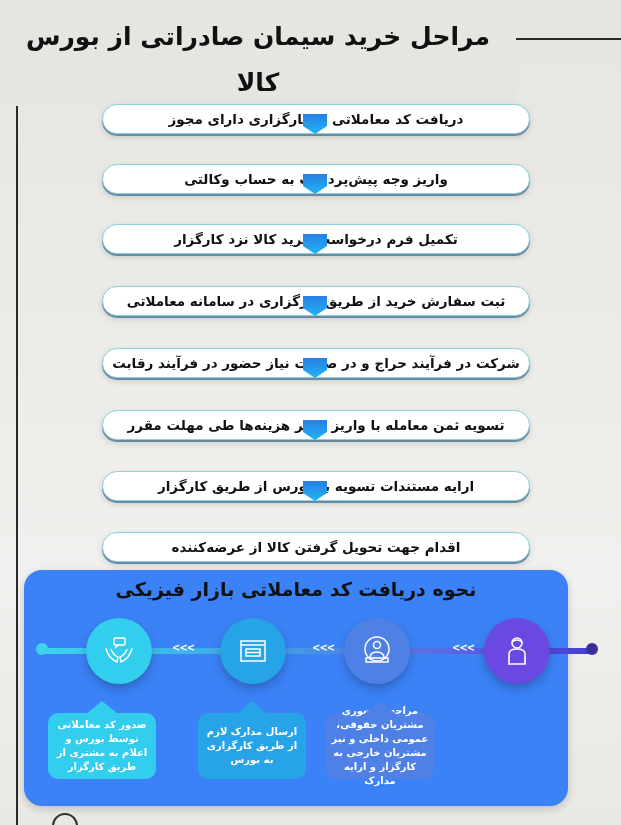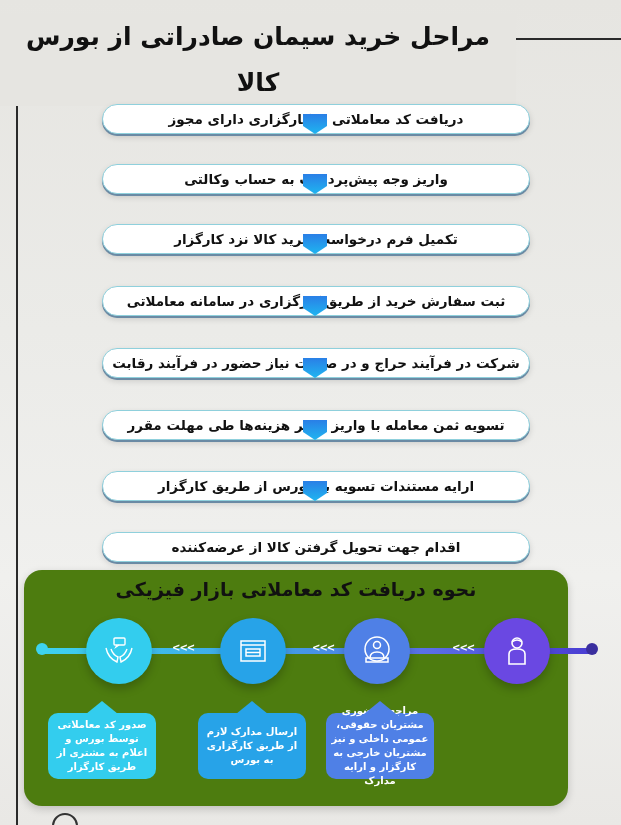--- a/index.html
+++ b/index.html
@@ -30,21 +30,21 @@
     display: flex; align-items: center; justify-content: center;
     font-size: 13.5px; font-weight: bold; color: #111; margin-top: 20px;
   }
   .connector {
     position: absolute; left: 303px; width: 24px; height: 20px;
     background: linear-gradient(180deg, #2a7fe6 0%, #1fb5f0 100%);
     clip-path: polygon(0 0, 100% 0, 100% 60%, 50% 100%, 0 60%);
   }
   .panel {
     position: absolute; left: 24px; top: 570px; width: 544px; height: 236px;
-    background: #4d7c0f; border-radius: 18px;
+    background: #3b82f6; border-radius: 18px;
     box-shadow: 0 3px 8px rgba(0,0,0,0.18);
   }
   .panel-title {
     position: absolute; left: 0; top: 8px; width: 100%; text-align: center;
     font-weight: bold; font-size: 19px; color: #111;
   }
   .timeline {
     position: absolute; left: 16px; top: 78px; width: 556px; height: 6px;
     border-radius: 3px;
     background: linear-gradient(90deg, #3ed3ef 0%, #3fa3e6 40%, #5a6ee6 70%, #4a3bd2 100%);

